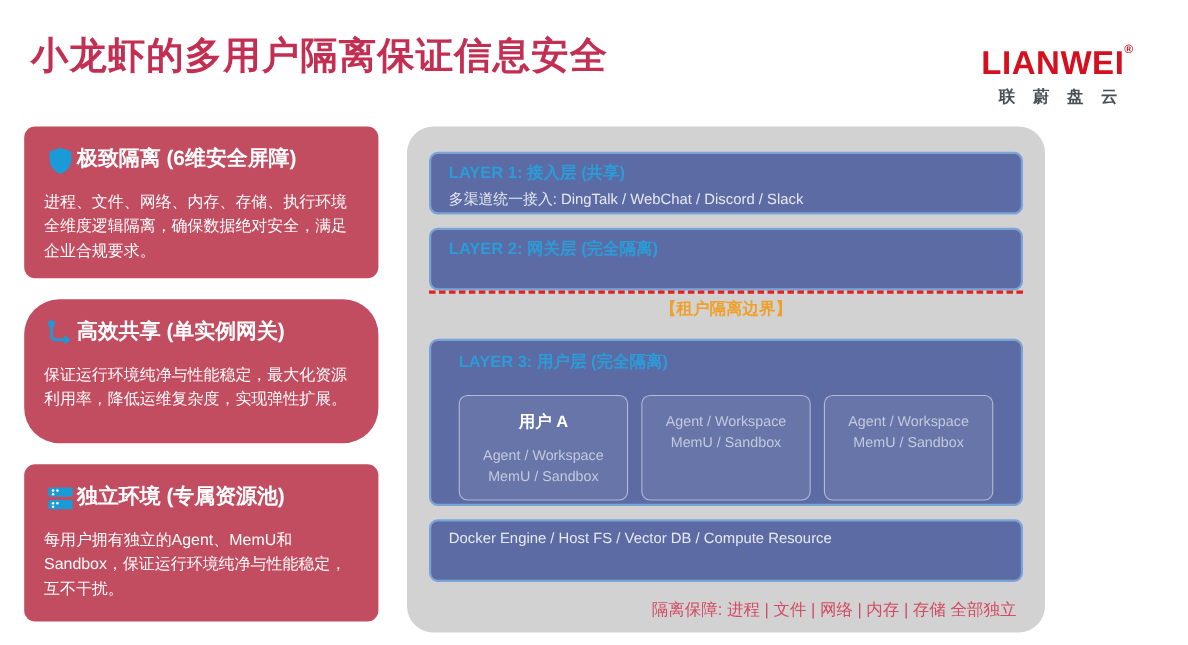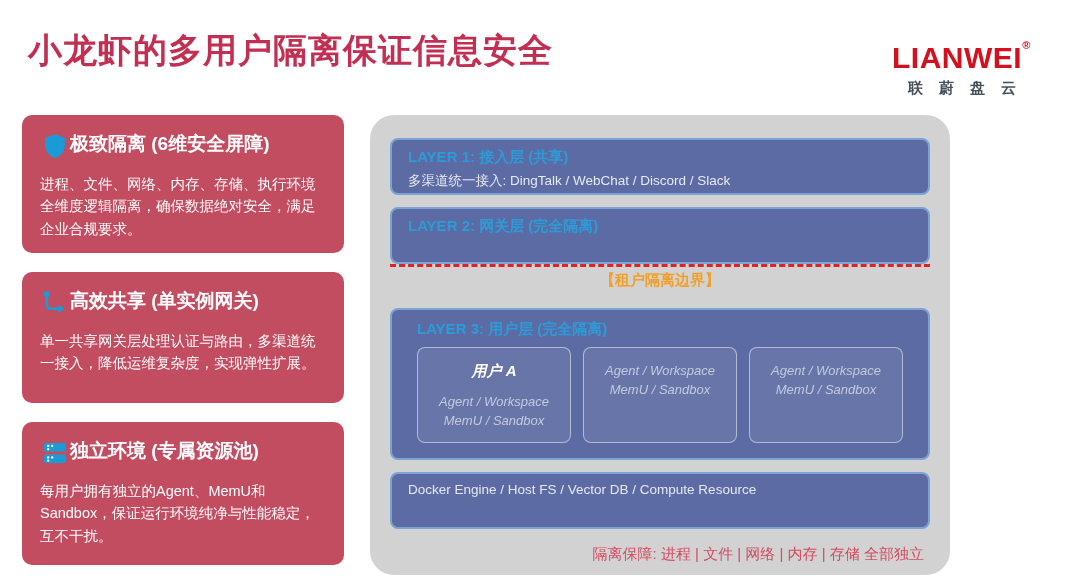--- a/index.html
+++ b/index.html
@@ -34,21 +34,21 @@
   
   .features {
     position: absolute; left: 22px; top: 115px; width: 322px; height: 450px;
     display: flex; flex-direction: column; justify-content: space-between;
   }
   .feature-card {
     background: #c24d61; border-radius: 10px;
     padding: 16px 18px 14px 18px; color: #ffffff;
   }
   .feature-card.c1 { height: 138px; }
-  .feature-card.c2 { height: 131px; }
+  .feature-card.c2 { height: 131px; border-radius: 32px; }
   .feature-card.c3 { height: 143px; }
   .feature-head { display: flex; align-items: flex-start; margin-bottom: 12px; }
   .feature-icon { width: 30px; height: 30px; flex: 0 0 auto; display: flex; align-items: center; justify-content: center; }
   .feature-title { font-size: 19px; font-weight: bold; color: #ffffff; white-space: nowrap; }
   .feature-body { font-size: 14.5px; line-height: 1.55; color: #fdfdfd; }
 
   
   .arch-panel {
     position: absolute; left: 370px; top: 115px; width: 580px; height: 460px;
     background: #d2d2d2; border-radius: 24px;
@@ -66,21 +66,21 @@
   .gap12 { height: 12px; flex: 0 0 auto; }
 
   .boundary { height: 44px; flex: 0 0 auto; padding-top: 0; }
   .boundary-line { border-top: 3px dashed #e02222; height: 0; }
   .boundary-label {
     text-align: center; color: #f0a028; font-weight: bold;
     font-size: 15px; margin-top: 4px;
   }
 
   .layer-box.users { height: 152px; padding: 10px 25px; }
-  .user-row { display: flex; gap: 12px; margin-top: 8px; font-style: italic; }
+  .user-row { display: flex; gap: 12px; margin-top: 20px; }
   .user-card {
     flex: 1; background: rgba(255,255,255,0.07);
     border: 1.5px solid rgba(255,255,255,0.5); border-radius: 8px;
     text-align: center; padding: 14px 8px 12px 8px; height: 96px;
   }
   .user-name { font-size: 15px; font-weight: bold; color: #ffffff; margin-bottom: 12px; }
   .user-line { font-size: 13px; color: #c3cadd; line-height: 1.45; }
 
   .arch-footnote {
     margin-top: 16px; text-align: right;
@@ -115,21 +115,21 @@
     <div class="feature-head">
       <span class="feature-icon">
         <svg width="28" height="28" viewBox="0 0 24 24">
           <circle cx="5" cy="4.5" r="2.6" fill="#1a9bd7"></circle>
           <path d="M5 6.5 V13.5 Q5 17 8.5 17 H16" fill="none" stroke="#1a9bd7" stroke-width="2.2"></path>
           <path d="M15 13.2 L20 17 L15 20.8 Z" fill="#1a9bd7"></path>
         </svg>
       </span>
       <span class="feature-title">高效共享 (单实例网关)</span>
     </div>
-    <div class="feature-body">单一共享网关层处理认证与路由，多渠道统一接入，降低运维复杂度，实现弹性扩展。</div>
+    <div class="feature-body">保证运行环境纯净与性能稳定，最大化资源利用率，降低运维复杂度，实现弹性扩展。</div>
   </div>
 
   <div class="feature-card c3">
     <div class="feature-head">
       <span class="feature-icon">
         <svg width="28" height="28" viewBox="0 0 24 24">
           <rect x="2.5" y="3.5" width="19" height="7.2" rx="1.4" fill="#1a9bd7"></rect>
           <rect x="2.5" y="13.3" width="19" height="7.2" rx="1.4" fill="#1a9bd7"></rect>
           <circle cx="6.2" cy="6" r="1" fill="#ffffff"></circle>
             <circle cx="9.6" cy="6" r="1" fill="#ffffff"></circle>

